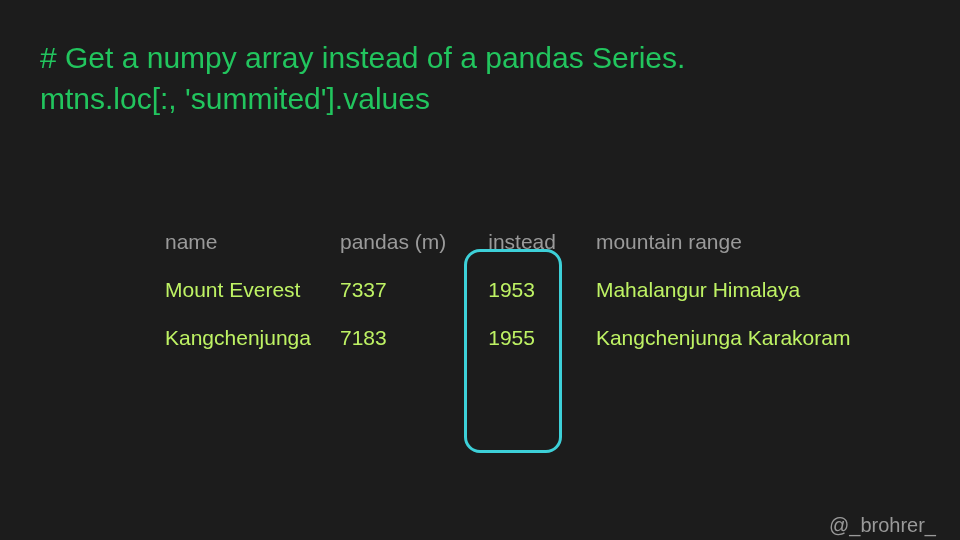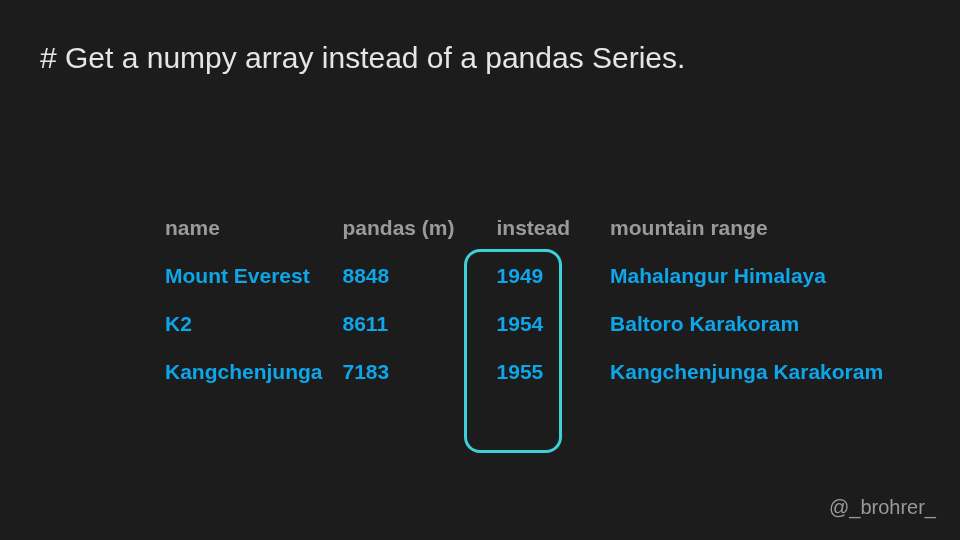--- a/index.html
+++ b/index.html
@@ -13,36 +13,35 @@
   .slide {
     width: 960px;
     height: 540px;
     position: relative;
     padding: 38px 40px 0 40px;
   }
   .code-block {
     font-family: Arial, Helvetica, sans-serif;
     font-size: 30px;
     line-height: 1.35;
-    color: #e5e5e5;
+    color: #22c55e;
     font-weight: 400;
   }
   .table-wrap {
     position: absolute;
     left: 165px;
-    top: 204px;
-    font-weight: bold;
+    top: 218px;
   }
   table {
     border-collapse: separate;
     border-spacing: 0;
   }
   td {
     font-size: 21px;
-    color: #0ea5e9;
+    color: #bef264;
     padding: 0 20px 0 0;
     height: 48px;
     vertical-align: middle;
     white-space: nowrap;
   }
   tr.header td {
     color: #9a9a9a;
   }
   .col-name { min-width: 175px; }
   .col-height { min-width: 125px; }
@@ -50,54 +49,49 @@
   .col-range { min-width: 260px; padding-left: 18px; }
   .highlight-box {
     position: absolute;
     border: 3px solid #3dd0d8;
     border-radius: 16px;
     pointer-events: none;
   }
   .credit {
     position: absolute;
     right: 24px;
-    bottom: 21px;
+    bottom: 3px;
     font-size: 20px;
     color: #9a9a9a;
   }
 </style>
 </head>
 <body>
 
 <div class="slide">
 
   <div class="code-block">
     <div># Get a numpy array instead of a pandas Series.</div>
+    <div>mtns.loc[:, 'summited'].values</div>
   </div>
 
   <div class="table-wrap">
     <table>
       <tbody>
           <tr class="header">
         <td class="col-name">name</td>
         <td class="col-height">pandas (m)</td>
         <td class="col-summited">instead</td>
         <td class="col-range">mountain range</td>
       </tr>
       <tr>
         <td class="col-name">Mount Everest</td>
-        <td class="col-height">8848</td>
-        <td class="col-summited">1949</td>
+        <td class="col-height">7337</td>
+        <td class="col-summited">1953</td>
         <td class="col-range">Mahalangur Himalaya</td>
-      </tr>
-      <tr>
-        <td class="col-name">K2</td>
-        <td class="col-height">8611</td>
-        <td class="col-summited">1954</td>
-        <td class="col-range">Baltoro Karakoram</td>
       </tr>
       <tr>
         <td class="col-name">Kangchenjunga</td>
         <td class="col-height">7183</td>
         <td class="col-summited">1955</td>
         <td class="col-range">Kangchenjunga Karakoram</td>
       </tr>
     </tbody>
       </table>
   </div>

